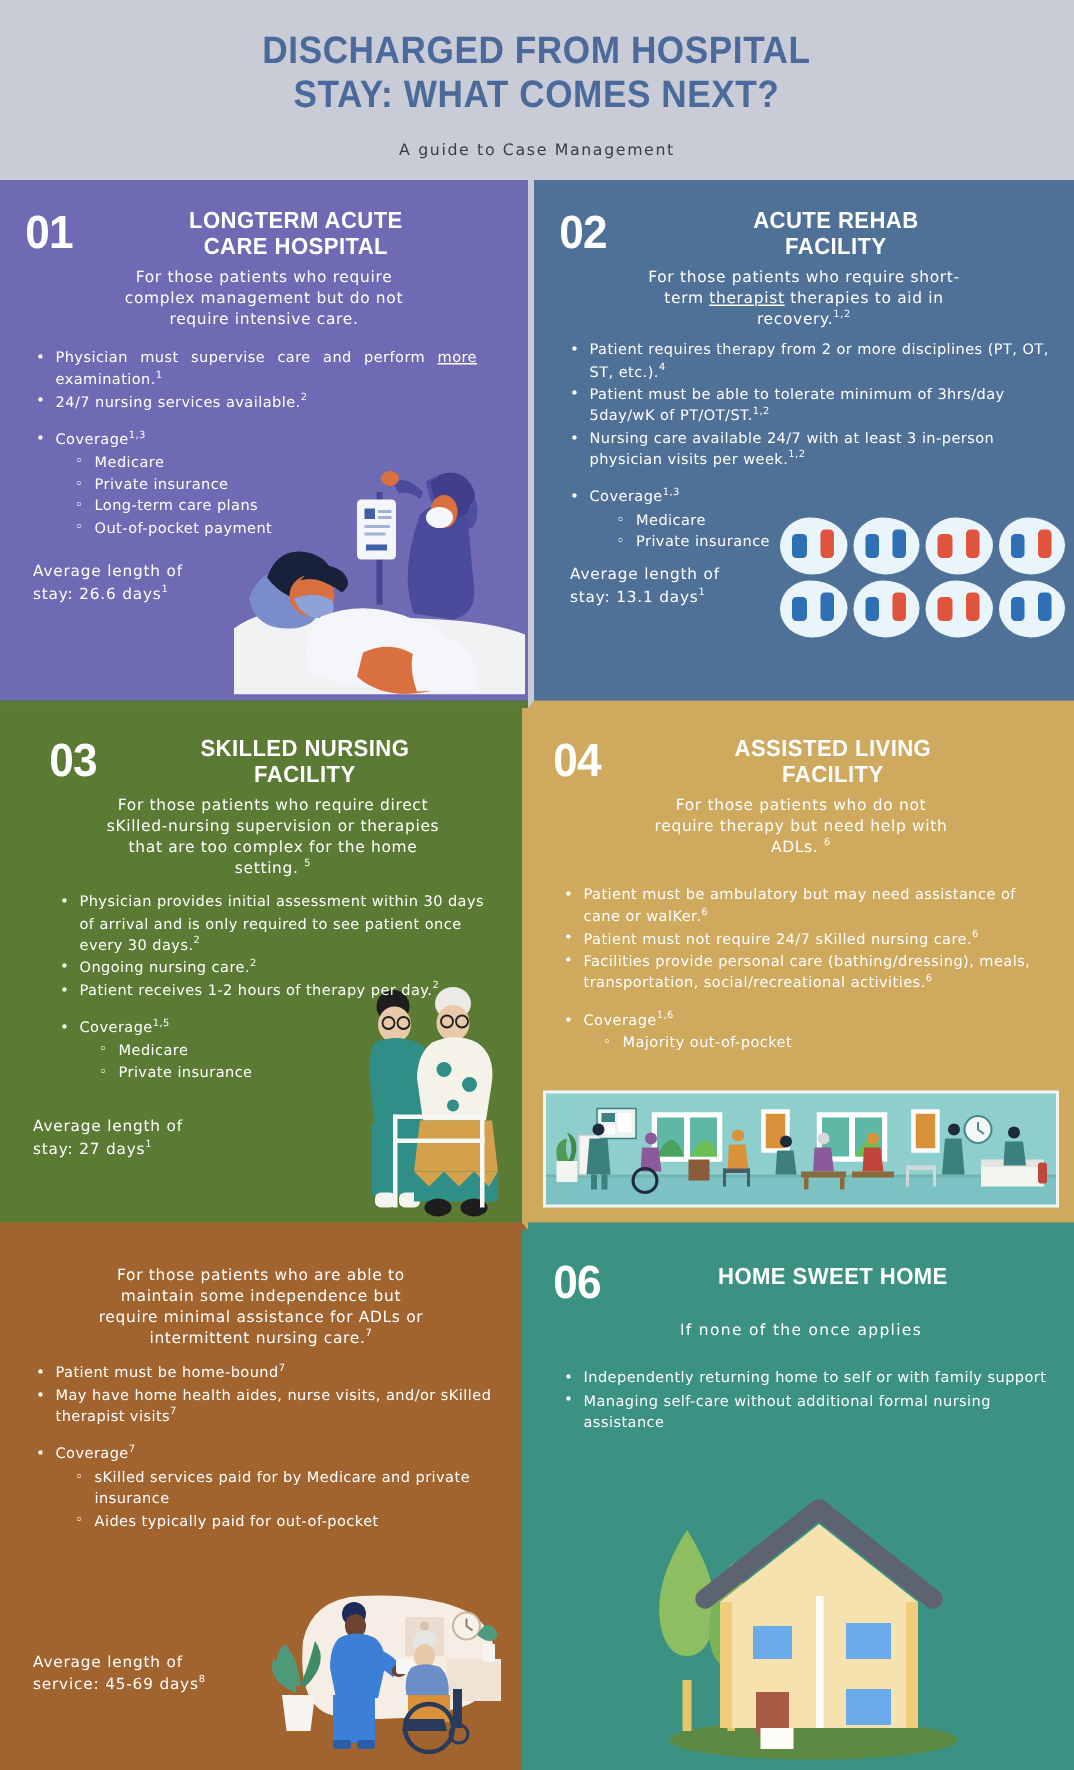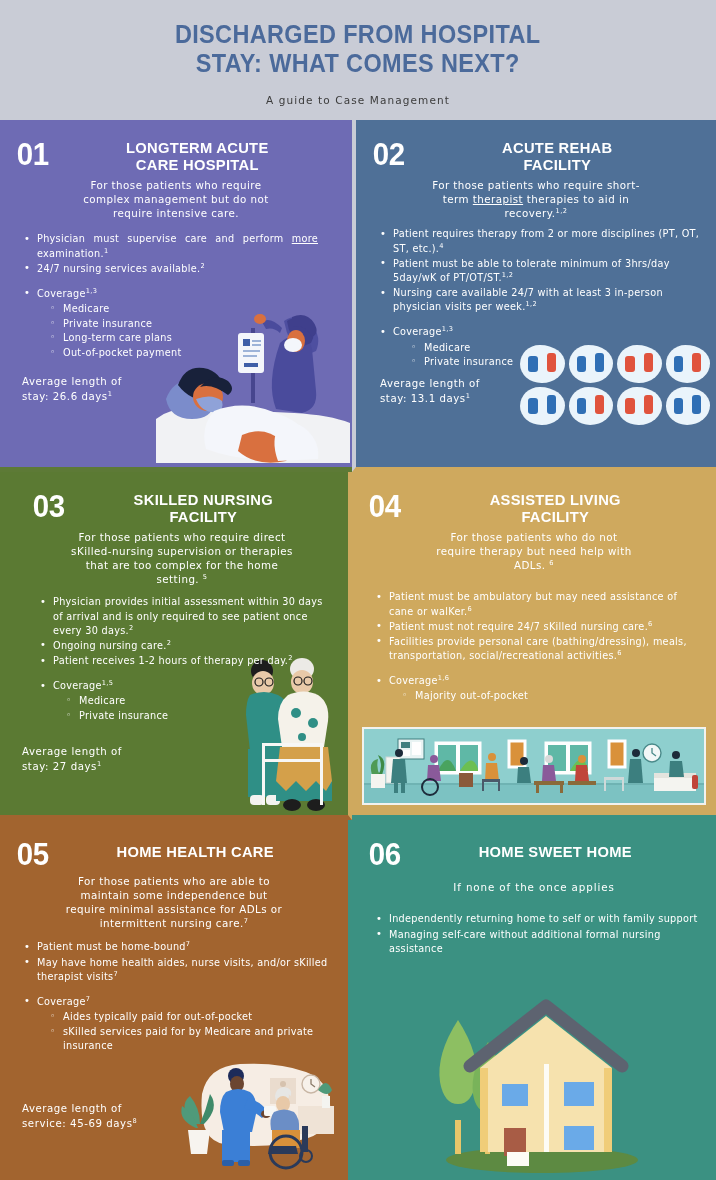--- a/index.html
+++ b/index.html
@@ -457,32 +457,28 @@
         <path d="M92 92 l26 0 l2 8 l-30 0z" fill="#2a3a5a"></path>
         <circle cx="108" cy="98" r="16" fill="none" stroke="#2a3a5a" stroke-width="3"></circle>
         <circle cx="128" cy="102" r="6" fill="none" stroke="#2a3a5a" stroke-width="2"></circle>
         <path d="M124 72 l6 0 l0 26 l-6 0z" fill="#2a3a5a"></path>
         <path d="M14 70 q-14 -18 -2 -28 q10 12 10 28z" fill="#4f9a7a"></path>
         <path d="M26 70 q16 -16 6 -30 q-4 16 -10 30z" fill="#3f8a6a"></path>
         <path d="M18 74 q-18 -8 -14 -22 q12 8 16 22z" fill="#4f9a7a"></path>
         <path d="M10 76 l22 0 l-3 24 l-16 0z" fill="#f7f4ef"></path>
       </svg>
       <div class="panel-body">
-        <div class="phead">
-          <div class="pnum">05</div>
-          <div class="ptitle">HOME HEALTH CARE</div>
-        </div>
         <div class="pintro">For those patients who are able to<br>maintain some independence but<br>require minimal assistance for ADLs or<br>intermittent nursing care.<sup>7</sup></div>
         <ul class="blist" style="margin-top:10px;">
           <li>Patient must be home-bound<sup>7</sup></li>
           <li>May have home health aides, nurse visits, and/or sKilled therapist visits<sup>7</sup></li>
           <li class="gap">Coverage<sup>7</sup>
             <ul class="sub">
+              <li>sKilled services paid for by Medicare and private insurance</li>
               <li>Aides typically paid for out-of-pocket</li>
-              <li>sKilled services paid for by Medicare and private insurance</li>
             </ul>
           </li>
         </ul>
       </div>
       <div class="avg">Average length of
 service: 45-69 days<sup>8</sup></div>
     </div>
 
     <div class="panel p06">
       <svg class="illus ill06" viewBox="0 0 364 200" preserveAspectRatio="xMidYMax meet">

